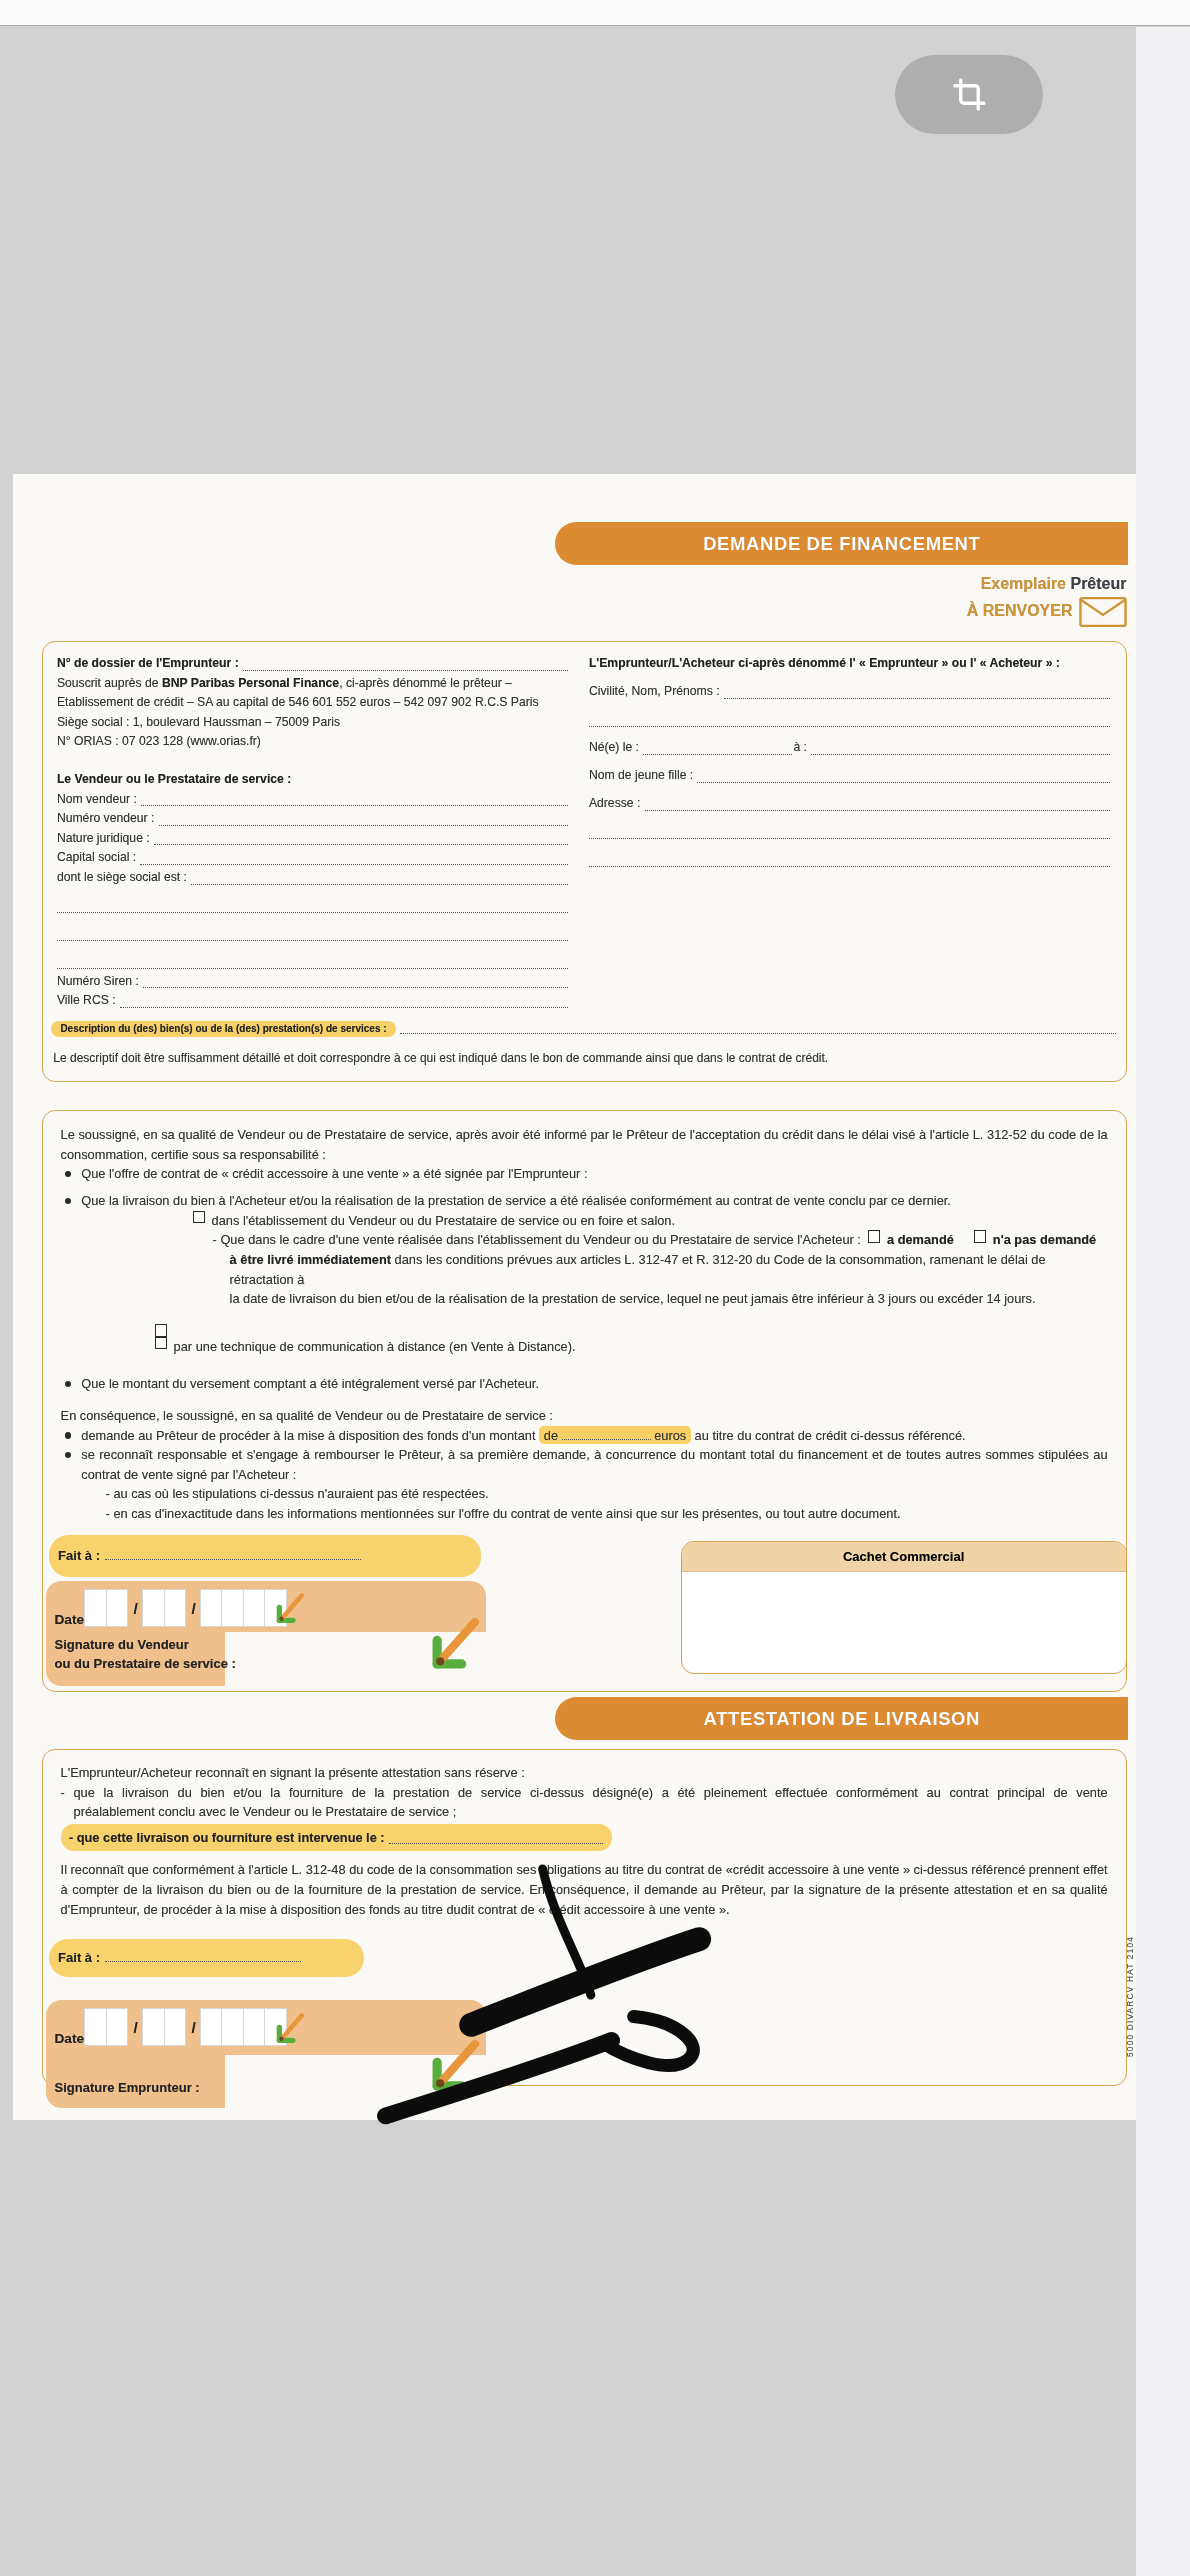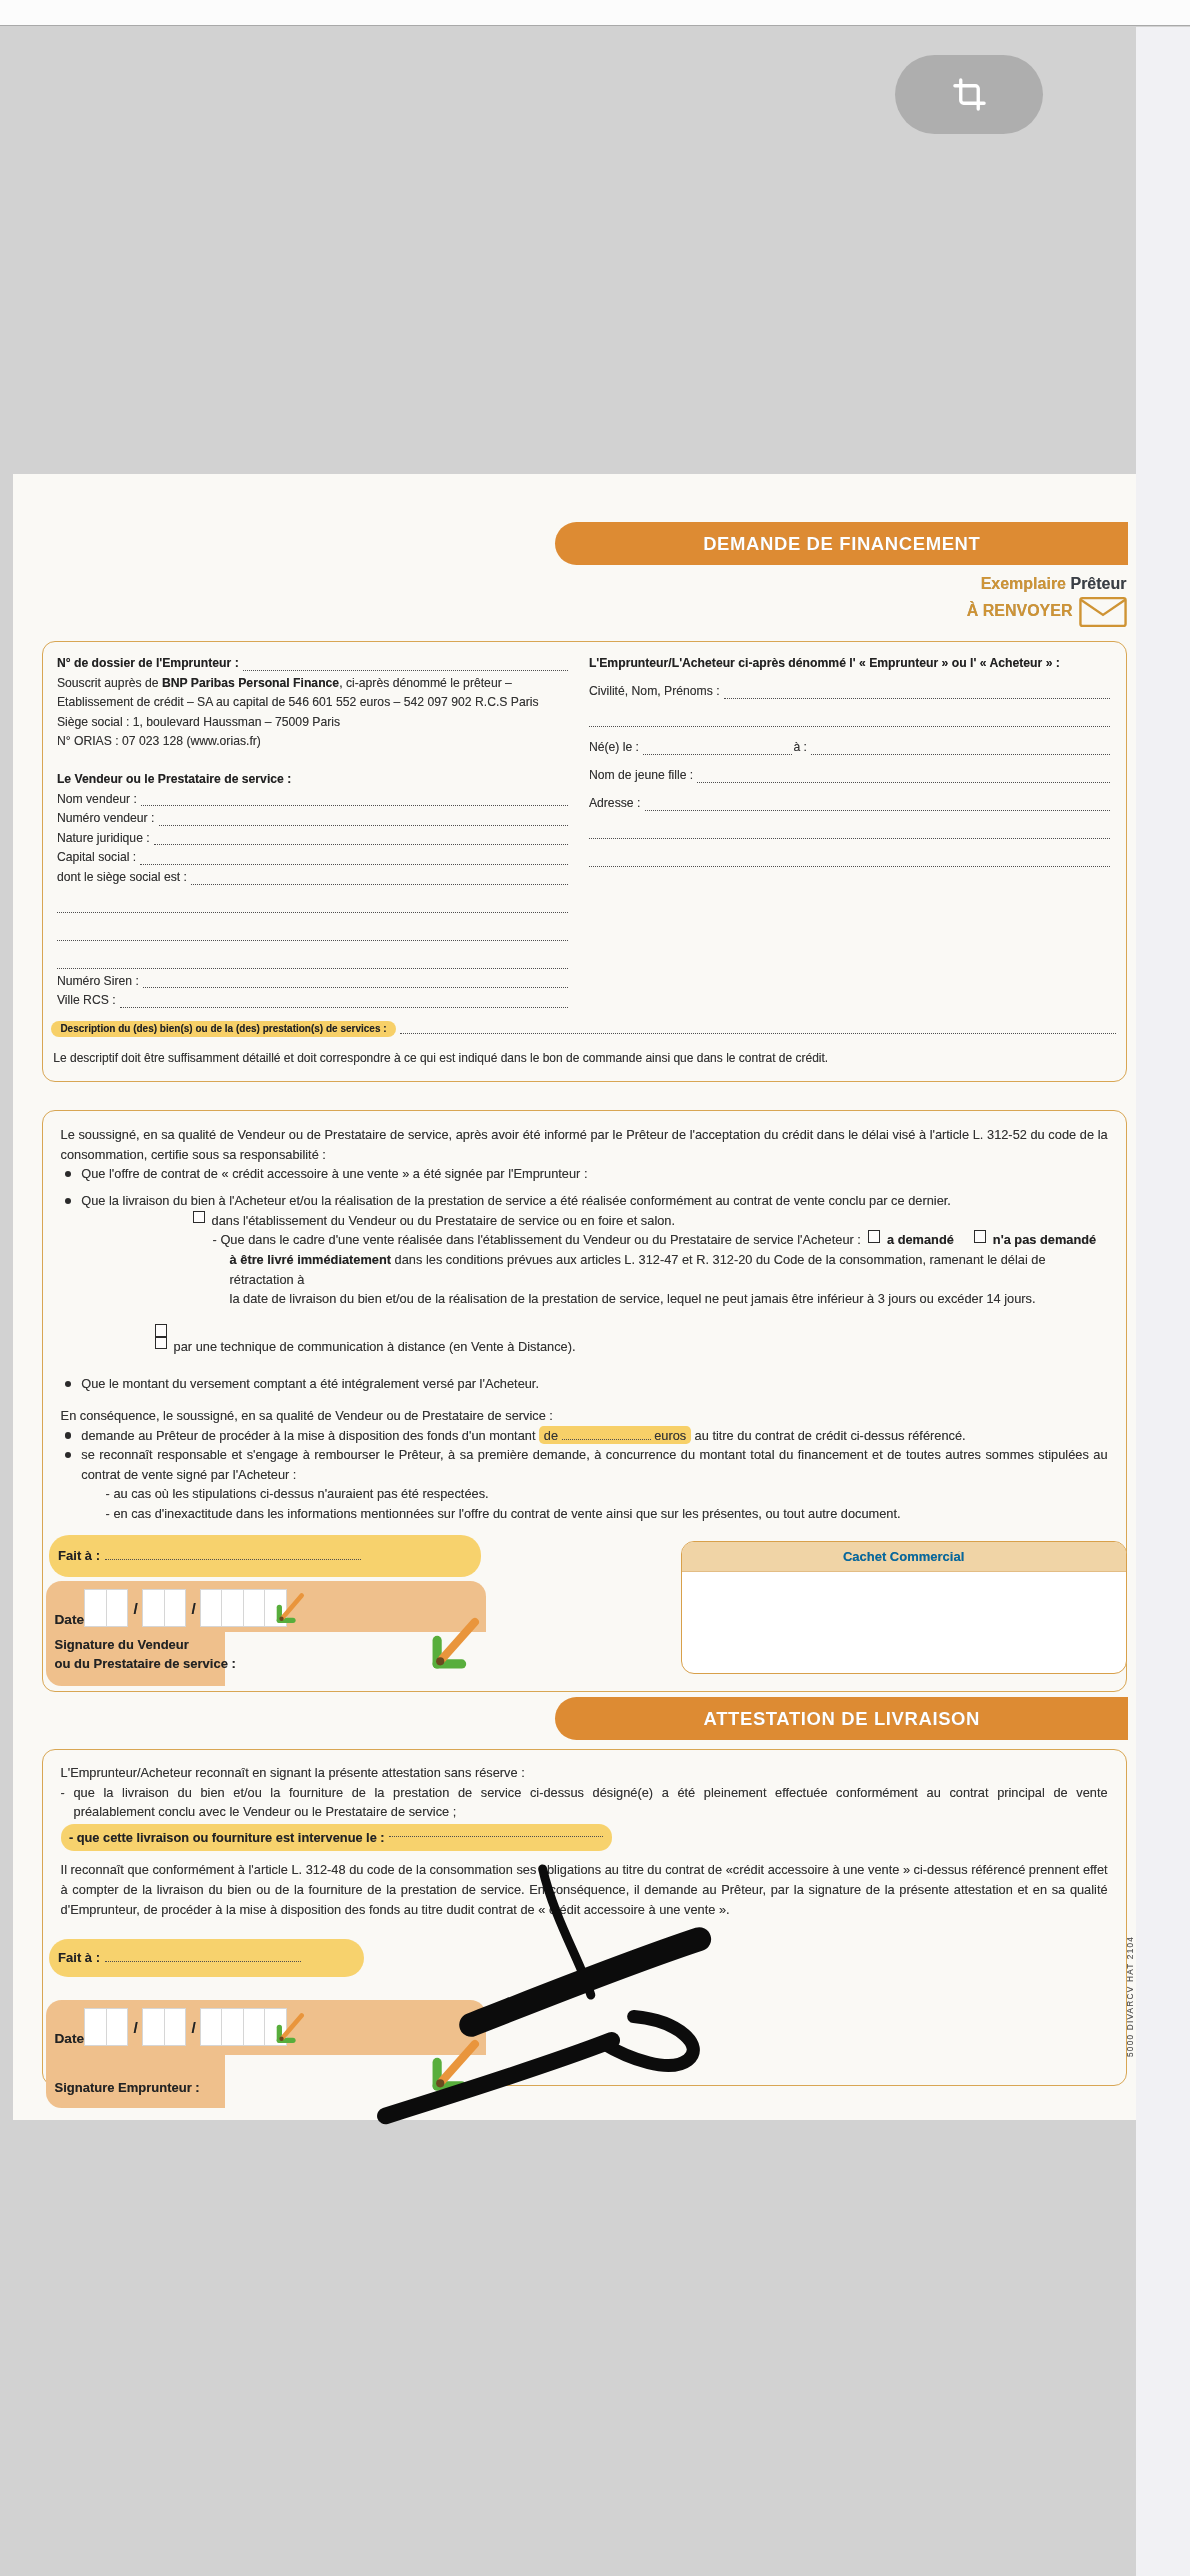--- a/index.html
+++ b/index.html
@@ -65,21 +65,21 @@
   .dots-inline{display:inline-block;width:89px;border-bottom:1.5px dotted #4e4e4e;margin:0 3.6px;vertical-align:baseline;}
   
   .fait{position:absolute;display:flex;align-items:center;background:rgba(246,201,79,.82);border-radius:20px;
         padding:0 9.5px;font-size:13px;}
   .fait .flabel{font-weight:bold;color:#222;white-space:nowrap;}
   .fait .fdots{border-bottom:1.5px dotted #4e4e4e;margin-left:4.8px;margin-top:7.1px;}
   .fait1{left:6px;top:424px;width:432px;height:42px;box-sizing:border-box;}
   .fait1 .fdots{width:256px;}
   .fait2{left:6px;top:189px;width:315px;height:38px;box-sizing:border-box;}
   .fait2 .fdots{width:196px;}
-  .hl-line{display:inline-flex;align-items:center;background:rgba(246,201,79,.82);border-radius:13px;
+  .hl-line{display:inline-flex;align-items:flex-end;background:rgba(246,201,79,.82);border-radius:13px;
            padding:3.6px 8.3px;margin-top:2.4px;font-weight:bold;color:#222;}
   .hl-line .fdots{border-bottom:1.5px dotted #4e4e4e;width:214px;margin:0 0 3px 4.8px;}
   
   .sigblock{position:absolute;background:#efc08c;border-radius:15.5px;}
   .sig-vendor{left:3.6px;top:470px;width:440px;height:105px;}
   .sig-borrower{left:3.6px;top:250px;width:440px;height:108px;}
   .date-label{position:absolute;left:8.3px;top:28.6px;font-weight:bold;font-size:13.7px;color:#222;}
   .cells{position:absolute;left:38px;top:8.3px;display:flex;align-items:center;}
   .cell{width:22.6px;height:38px;background:#fff;border:1.2px solid #d6d6d6;margin-left:-1.2px;box-sizing:border-box;}
   .cell:first-child{margin-left:0;}
@@ -92,21 +92,21 @@
   .sl-borrower{top:79px;}
   .pen{position:absolute;}
   .pen-sm-v{left:229px;top:4.8px;width:31px;height:45px;}
   .pen-lg-v{left:384px;top:36px;width:51px;height:55px;}
   .pen-sm-b{left:229px;top:6px;width:31px;height:45px;}
   .pen-lg-b{left:384px;top:39px;width:51px;height:55px;}
   
   .cachet{position:absolute;left:638px;top:430px;width:446px;height:133px;border:1.8px solid #d8a04a;
           border-radius:13px;background:#fff;box-sizing:border-box;overflow:hidden;}
   .cachet-head{height:28.6px;background:#f0d4a6;border-bottom:1.2px solid #e3bd85;display:flex;align-items:center;
-               justify-content:center;font-weight:bold;font-size:13px;color:#0369a1;}
+               justify-content:center;font-weight:bold;font-size:13px;color:#000000;}
   
   .side-code{position:absolute;left:1112px;top:1452px;height:131px;writing-mode:vertical-rl;
              transform:rotate(180deg);font-size:8.3px;color:#555;letter-spacing:1.2px;white-space:nowrap;}
   
   .scribble{position:absolute;left:333px;top:1839px;width:393px;height:286px;pointer-events:none;}
 </style>
 </head>
 <body>
 
 <div class="screen">

